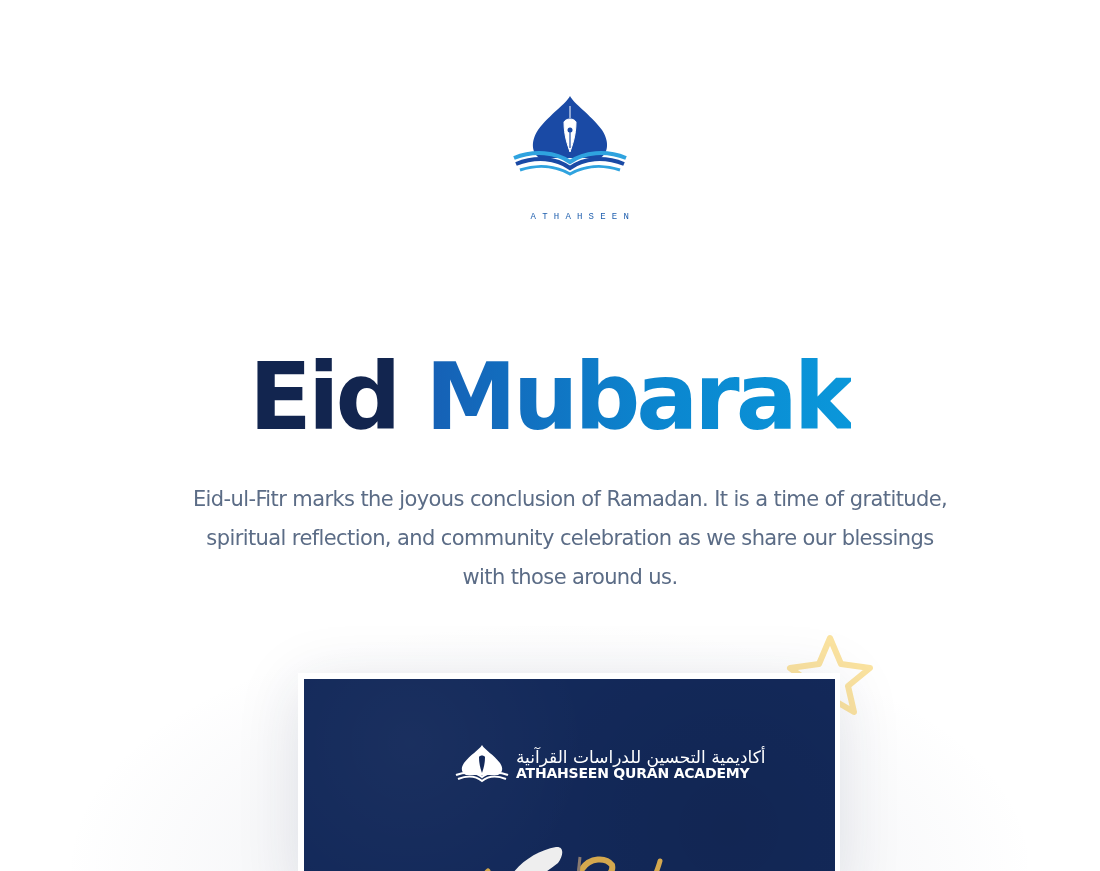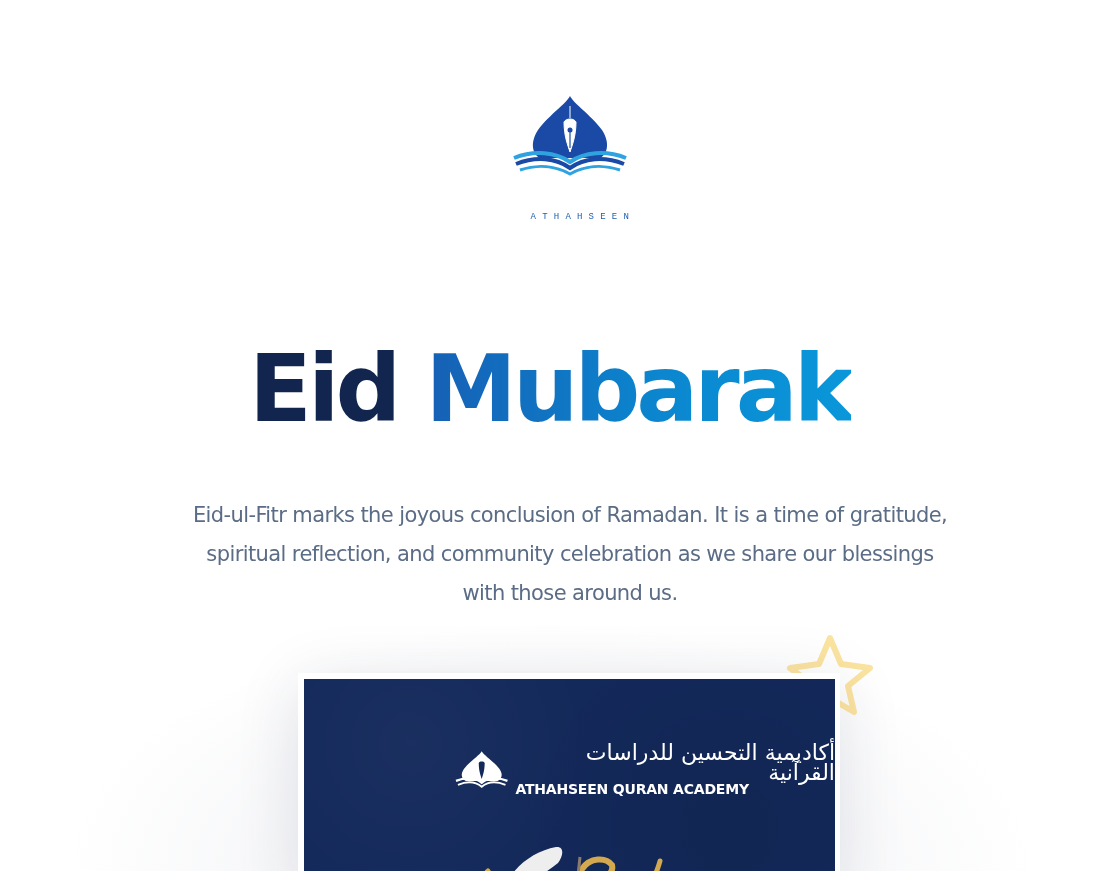--- a/index.html
+++ b/index.html
@@ -55,21 +55,21 @@
     .title .mubarak {
       background: linear-gradient(90deg, #1660b5 0%, #0b86cf 55%, #0a97da 100%);
       -webkit-background-clip: text;
       background-clip: text;
       color: transparent;
     }
     .lead {
       position: absolute;
       left: 190px;
       width: 760px;
-      top: 496px;
+      top: 480px;
       text-align: center;
       font-family: "DejaVu Sans", sans-serif;
       font-size: 21px;
       line-height: 39px;
       color: #5b6c86;
       letter-spacing: -0.6px;
     }
     .glow {
       position: absolute;
       left: 60px;
@@ -111,21 +111,21 @@
       position: absolute;
       left: 150px;
       top: 64px;
       display: flex;
       align-items: center;
       gap: 6px;
     }
     .card-brand-text { display: flex; flex-direction: column; }
     .card-arabic {
       font-family: "DejaVu Sans", sans-serif;
-      font-size: 22px;
+      font-size: 17px;
       color: #ffffff;
       line-height: 20px;
       direction: rtl;
       letter-spacing: -1px;
     }
     .card-english {
       font-family: "DejaVu Sans", sans-serif;
       font-weight: bold;
       font-size: 14px;
       color: #ffffff;
@@ -154,21 +154,21 @@
       <circle cx="60" cy="38" r="2.5" fill="#1a4aa5"></circle>
       <line x1="60" y1="40" x2="60" y2="56" stroke="#1a4aa5" stroke-width="1.2"></line>
 
       <path d="M4 66 C24 58 46 60 60 70 C74 60 96 58 116 66" fill="none" stroke="#2fa3df" stroke-width="4"></path>
       <path d="M6 72 C26 64 46 66 60 76 C74 66 94 64 114 72" fill="none" stroke="#1a4aa5" stroke-width="4"></path>
       <path d="M10 78 C28 72 46 74 60 82 C74 74 92 72 110 78" fill="none" stroke="#2fa3df" stroke-width="3"></path>
     </svg>
     <div class="logo-word">ATHAHSEEN</div>
   </div>
 
-  <h1 class="title" style="margin:0;text-align:center;">
+  <h1 class="title" style="margin:8px;text-align:center;">
     <span class="eid">Eid</span>
     <span class="mubarak">Mubarak</span>
   </h1>
 
   <p class="lead" style="margin:0;">Eid-ul-Fitr marks the joyous conclusion of Ramadan. It is a time of gratitude, spiritual reflection, and community celebration as we share our blessings with those around us.</p>
 
   <div class="glow"></div>
 
   <svg class="star" viewBox="0 0 90 86">
     <path d="M44 6 L55 32 L84 36 L62 54 L68 80 L44 66 L20 78 L26 52 L4 36 L33 32 Z" fill="none" stroke="#fbe3a0" stroke-width="6" stroke-linejoin="round"></path>

